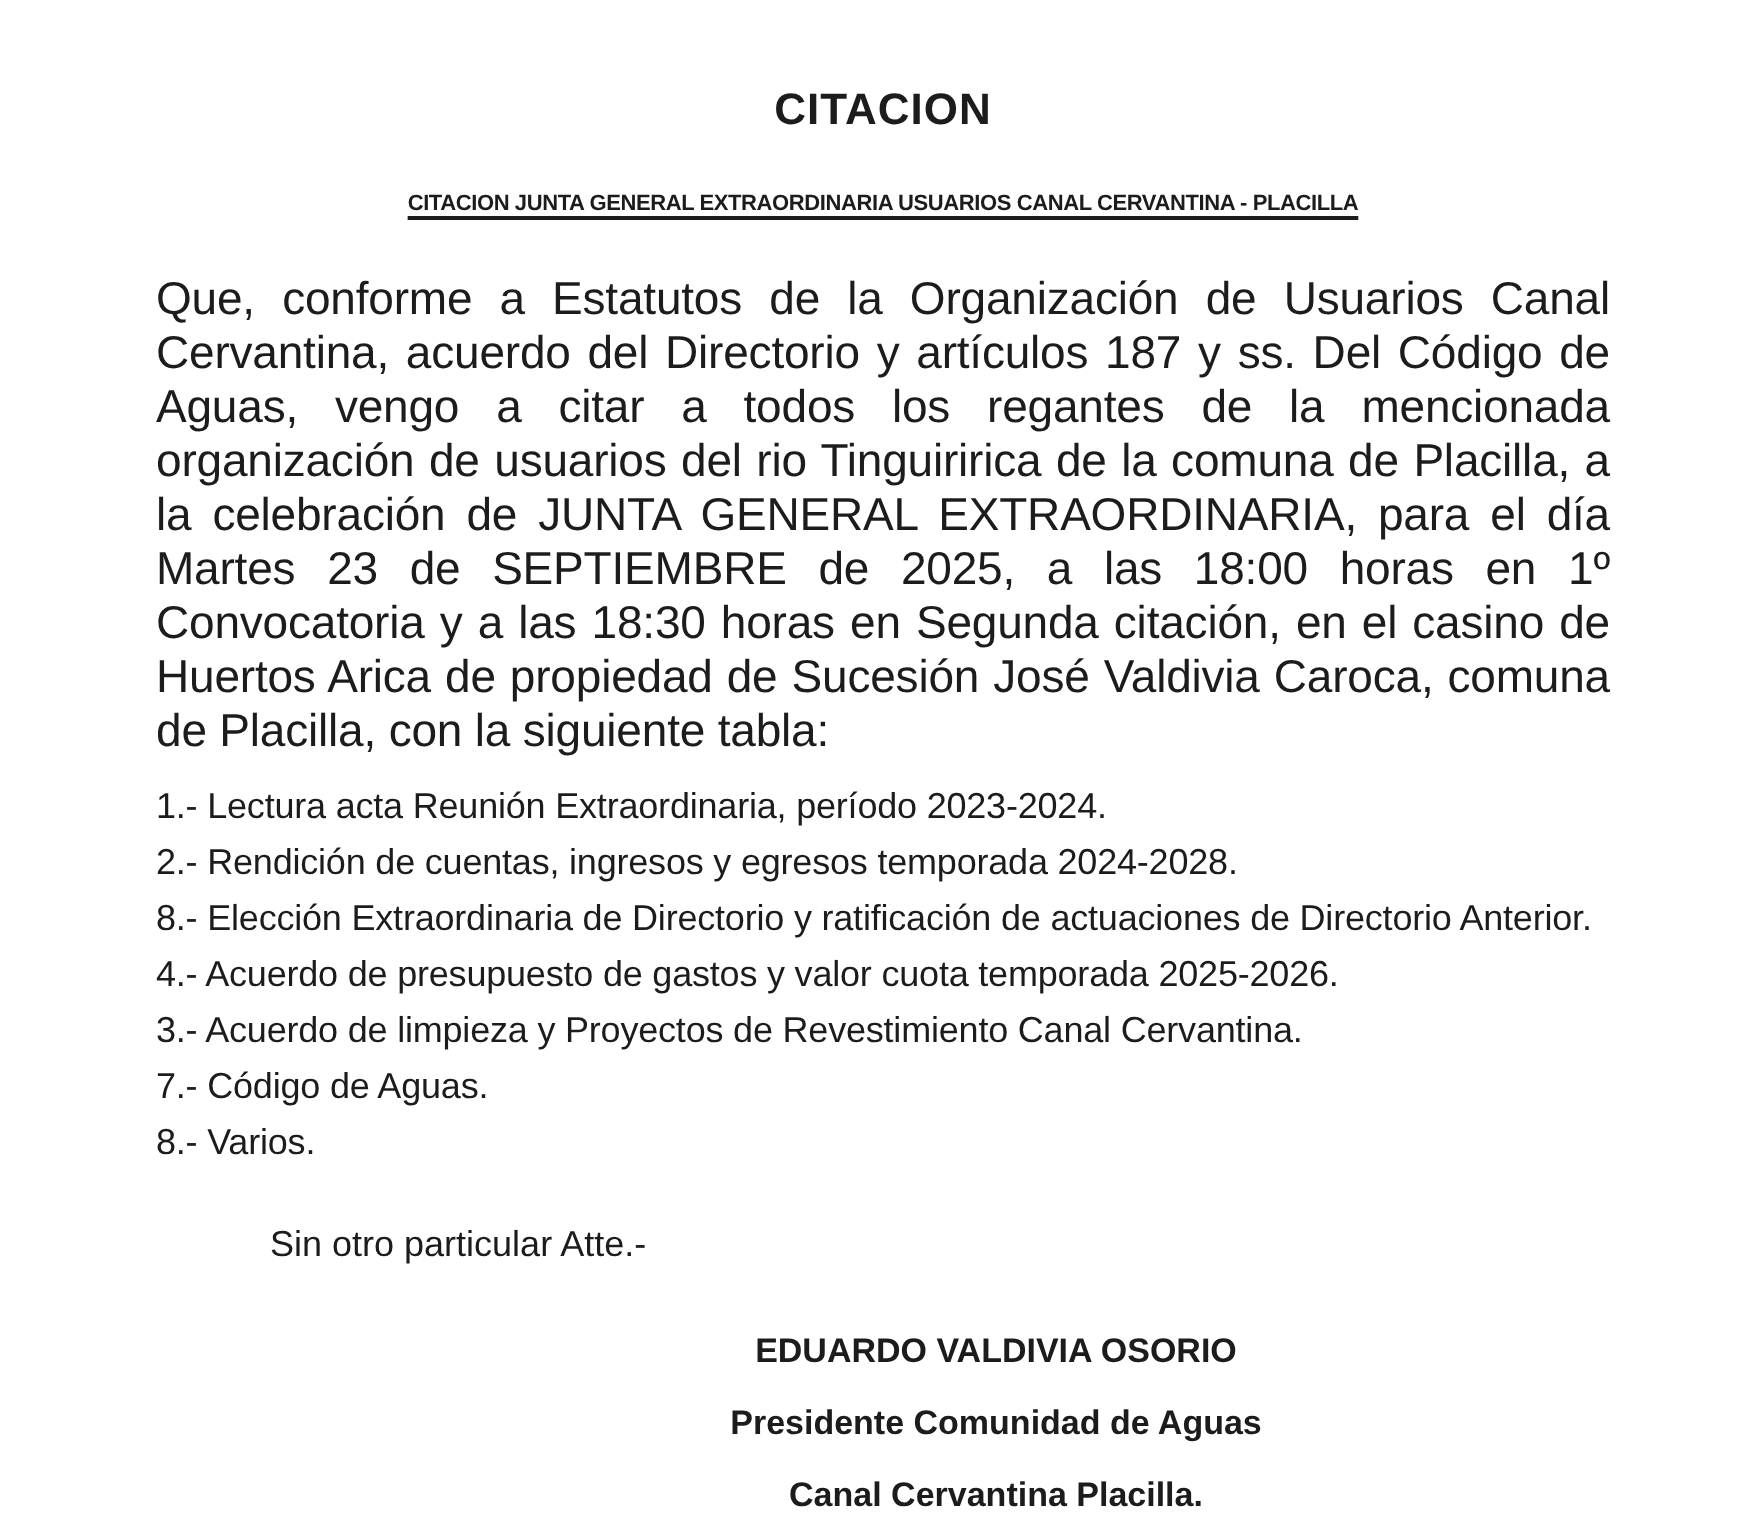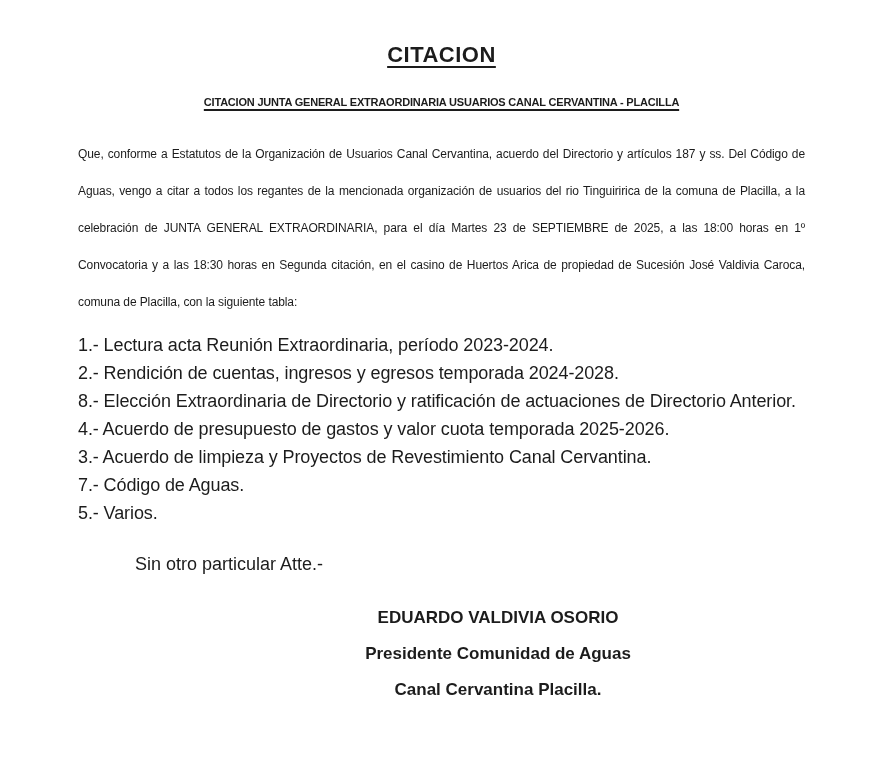--- a/index.html
+++ b/index.html
@@ -23,40 +23,39 @@
   }
   .doc-title {
     margin: 0 0 24px 0;
     text-align: center;
     font-size: 22px;
     font-weight: bold;
     letter-spacing: 0.5px;
     line-height: 26px;
   }
   .doc-title span {
-    text-decoration: underline;
     text-decoration-thickness: 2px;
     text-underline-offset: 4px;
   }
   .doc-subtitle {
     margin: 0 0 24px 0;
     font-size: 11px;
     font-weight: bold;
     letter-spacing: -0.2px;
     line-height: 20px;
     white-space: nowrap;
     text-decoration: underline;
     text-decoration-thickness: 1.5px;
     text-underline-offset: 3px;
     text-align: center;
   }
   .body-paragraph {
     margin: 0 0 11px 0;
-    font-size: 12px;
-    line-height: 37px;
+    font-size: 23px;
+    line-height: 27px;
     text-align: justify;
     letter-spacing: -0.1px;
   }
   .agenda { margin: 0; }
   .agenda-item {
     margin: 0 0 1px 0;
     font-size: 18px;
     line-height: 27px;
     text-align: justify;
     letter-spacing: -0.1px;
@@ -91,21 +90,21 @@
 
   <p class="body-paragraph">Que, conforme a Estatutos de la Organización de Usuarios Canal Cervantina, acuerdo del Directorio y artículos 187 y ss. Del Código de Aguas, vengo a citar a todos los regantes de la mencionada organización de usuarios del rio Tinguiririca de la comuna de Placilla, a la celebración de JUNTA GENERAL EXTRAORDINARIA, para el día Martes 23 de SEPTIEMBRE de 2025, a las 18:00 horas en 1º Convocatoria y a las 18:30 horas en Segunda citación, en el casino de Huertos Arica de propiedad de Sucesión José Valdivia Caroca, comuna de Placilla, con la siguiente tabla:</p>
 
   <div class="agenda">
     <p class="agenda-item">1.- Lectura acta Reunión Extraordinaria, período 2023-2024.</p>
     <p class="agenda-item">2.- Rendición de cuentas, ingresos y egresos temporada 2024-2028.</p>
     <p class="agenda-item">8.- Elección Extraordinaria de Directorio y ratificación de actuaciones de Directorio Anterior.</p>
     <p class="agenda-item">4.- Acuerdo de presupuesto de gastos y valor cuota temporada 2025-2026.</p>
     <p class="agenda-item">3.- Acuerdo de limpieza y Proyectos de Revestimiento Canal Cervantina.</p>
     <p class="agenda-item">7.- Código de Aguas.</p>
-    <p class="agenda-item">5.- Varios.</p>
+    <p class="agenda-item">8.- Varios.</p>
   </div>
 
   <p class="closing-line">Sin otro particular Atte.-</p>
 
   <div class="signature-block">
     <p>EDUARDO VALDIVIA OSORIO</p>
     <p>Presidente Comunidad de Aguas</p>
     <p>Canal Cervantina Placilla.</p>
   </div>
 

